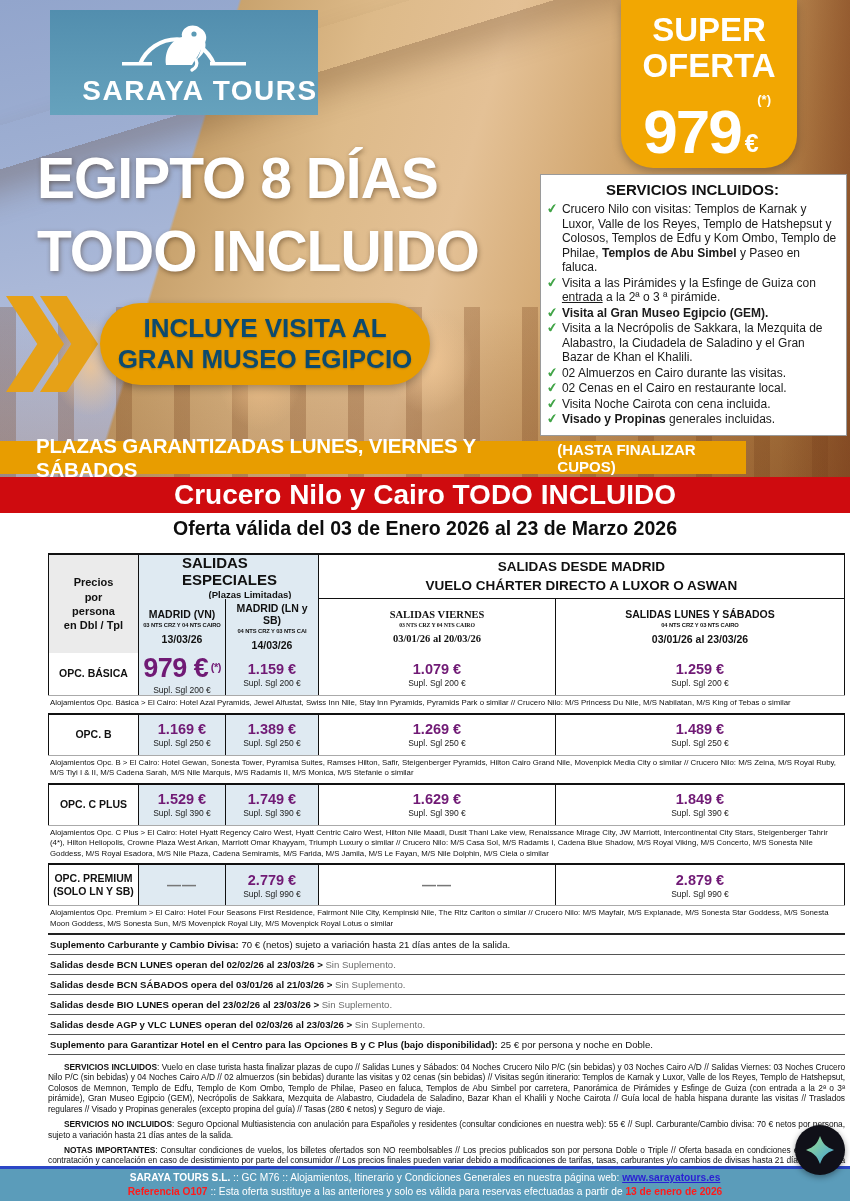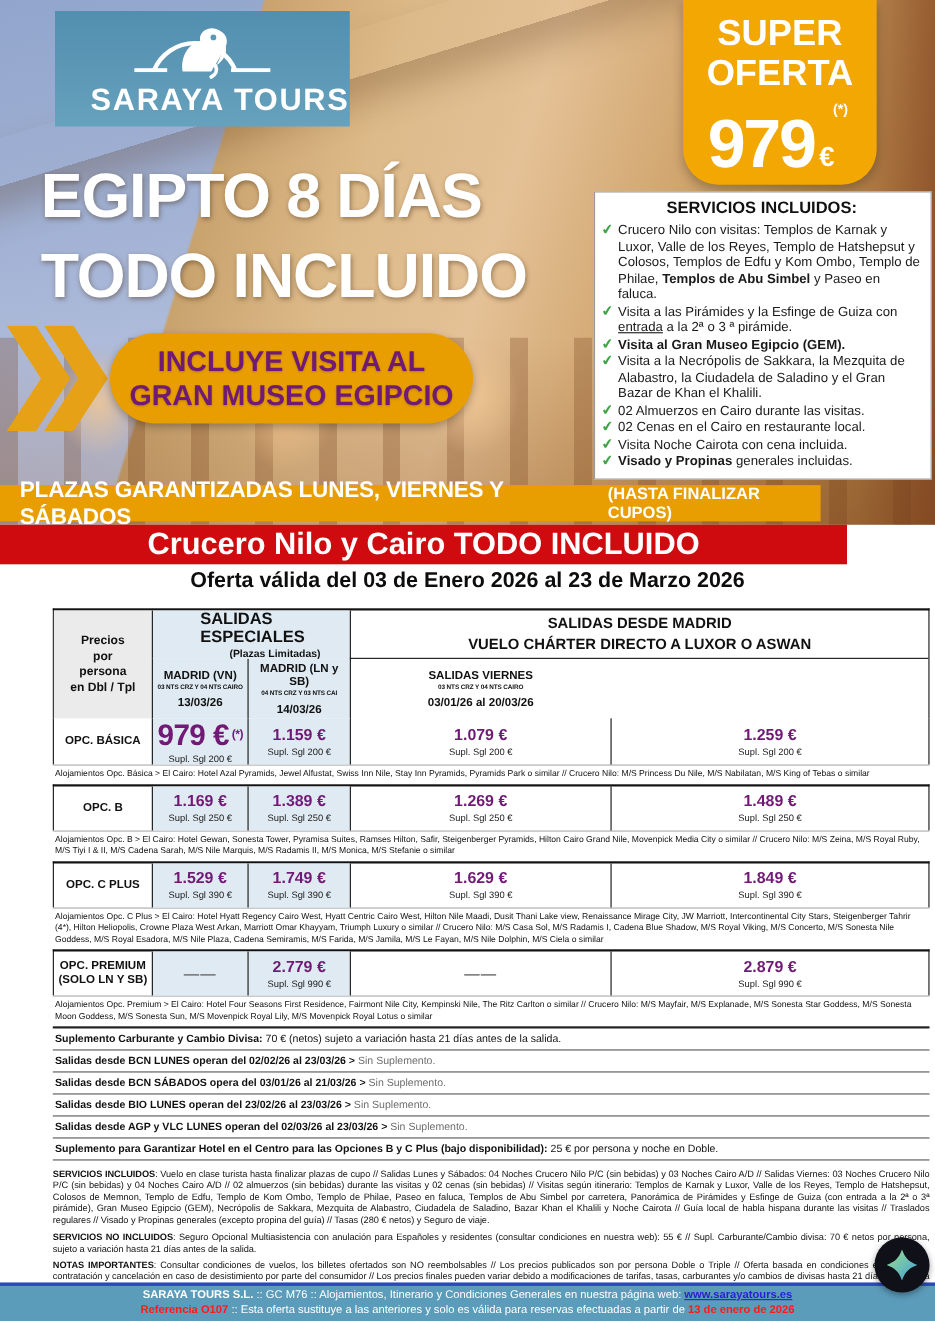--- a/index.html
+++ b/index.html
@@ -41,21 +41,21 @@
     text-shadow:1px 2px 5px rgba(60,35,10,.45);}
 
   
   .chevrons{position:absolute;left:6px;top:296px;width:100px;height:96px;}
   .chevrons .chv{position:absolute;top:0;width:58px;height:96px;background:#e6a117;
     clip-path:polygon(0 0,46% 0,100% 50%,46% 100%,0 100%,54% 50%);
     filter:drop-shadow(0 3px 4px rgba(0,0,0,.25));}
   .chevrons .chv.c2{left:34px;} .chevrons .chv.c1{left:0;}
   .pill{position:absolute;left:100px;top:303px;width:330px;height:82px;background:#e89d00;
     border-radius:41px;box-shadow:0 3px 8px rgba(0,0,0,.28);display:flex;flex-direction:column;
-    align-items:center;justify-content:center;color:#701a75;font-weight:bold;font-size:26px;
+    align-items:center;justify-content:center;color:#0c4a6e;font-weight:bold;font-size:26px;
     line-height:31px;text-shadow:0 1px 2px rgba(0,0,0,.2);}
 
   
   .badge{position:absolute;left:621px;top:0;width:176px;height:168px;background:#f2a702;
     border-radius:0 0 32px 32px;color:#fff;text-align:center;box-shadow:0 4px 10px rgba(0,0,0,.25);}
   .badge .l1{font-size:33px;font-weight:bold;line-height:36px;margin-top:12px;}
   .badge .l2{font-size:33px;font-weight:bold;line-height:36px;}
   .badge .ast{position:absolute;right:26px;top:92px;font-size:13px;font-weight:bold;}
   .badge .price-row{position:absolute;left:0;right:16px;top:104px;display:flex;align-items:flex-end;justify-content:center;}
   .badge .pr{font-size:62px;font-weight:bold;line-height:56px;letter-spacing:-2px;}
@@ -64,24 +64,24 @@
   
   .svcbox{position:absolute;left:540px;top:174px;width:307px;height:262px;background:#fff;
     border:1px solid #9a9a9a;box-sizing:border-box;padding:5px 8px 4px 6px;}
   .svcbox .ttl{text-align:center;font-weight:bold;font-size:15px;margin:1px 0 4px;}
   .svc-item{display:flex;align-items:flex-start;font-size:12px;line-height:1.21;margin-bottom:1px;color:#1a1a1a;}
   .svc-item .chk{color:#41a447;font-size:13px;line-height:1.1;margin:0 4px 0 0;transform:rotate(-8deg);flex:0 0 auto;}
   .svc-text .b{font-weight:bold;} .svc-text .u{text-decoration:underline;}
 
   
   .band-orange{position:absolute;left:0;top:441px;width:746px;height:33px;background:#e89d00;
-    display:flex;align-items:center;padding-left:18px;box-sizing:border-box;color:#fff;}
+    display:flex;align-items:center;padding-left:36px;box-sizing:border-box;color:#fff;}
   .band-orange .big{font-size:20.5px;font-weight:bold;letter-spacing:-0.2px;}
   .band-orange .small{font-size:15px;font-weight:bold;margin-left:8px;}
-  .band-red{position:absolute;left:0;top:477px;width:770px;height:36px;background:#cf0b0f;
+  .band-red{position:absolute;left:0;top:477px;width:850px;height:36px;background:#cf0b0f;
     display:flex;align-items:center;justify-content:center;color:#fff;font-size:28px;font-weight:bold;}
   .validity{position:absolute;left:0;top:517px;width:850px;text-align:center;
     font-size:19.5px;font-weight:bold;color:#0d0d0d;}
 
   
   .content{position:absolute;left:48px;top:553px;width:797px;}
   .thead{display:grid;grid-template-columns:89px 87px 93px 237px 1fr;grid-template-rows:44px 54px;
     grid-template-areas:"corner g1 g1 g2 g2" "corner h0 h1 h2 h3";
     border-top:2.5px solid #111;border-left:1.5px solid #111;border-right:1.5px solid #111;}
   .corner{grid-area:corner;background:#ebebeb;display:flex;align-items:center;justify-content:center;
@@ -92,21 +92,21 @@
   .grp2{grid-area:g2;border-left:1.5px solid #111;border-bottom:1.5px solid #111;display:flex;
     flex-direction:column;align-items:center;justify-content:center;}
   .grp2 div{font-size:13.5px;font-weight:bold;line-height:1.35;}
   .colh{display:flex;flex-direction:column;align-items:center;justify-content:center;text-align:center;
     padding:2px;box-sizing:border-box;}
   .colh .nm{font-size:10.5px;font-weight:bold;}
   .colh .sb{font-size:5.8px;font-weight:bold;letter-spacing:-0.1px;margin-top:2px;white-space:nowrap;}
   .colh .dt{font-size:10.5px;font-weight:bold;margin-top:5px;}
   .h0{grid-area:h0;background:#dfeaf2;border-left:1.5px solid #111;}
   .h1{grid-area:h1;background:#dfeaf2;border-left:1.5px solid #111;}
-  .h2{grid-area:h2;border-left:1.5px solid #111;}
+  .h2{grid-area:h2;border-left:1.5px solid #111;font-family:Liberation Serif, serif;}
   .h3{grid-area:h3;border-left:1.5px solid #111;}
 
   .trow{display:grid;grid-template-columns:89px 87px 93px 237px 1fr;min-height:40px;align-items:center;
     border-left:1.5px solid #111;border-right:1.5px solid #111;}
   .trow.sep{border-top:2.5px solid #111;}
   .cell{height:100%;display:flex;flex-direction:column;align-items:center;justify-content:center;box-sizing:border-box;}
   .cell.lab{font-size:10.5px;font-weight:bold;text-align:center;line-height:1.25;}
   .cell.pc{border-left:1.5px solid #111;}
   .pc.c0,.pc.c1{background:#dfeaf2;}
   .price{font-size:14.5px;font-weight:bold;color:#701a75;}
@@ -117,21 +117,21 @@
   .note{border-top:1px solid #aaa;padding:2px 2px 4px;font-size:7.8px;line-height:1.35;color:#111;}
 
   
   .supplements{border-top:2px solid #222;}
   .supline{border-bottom:1.6px solid #555;padding:3.5px 2px;font-size:9.6px;line-height:1.25;}
   .supline .b{font-weight:bold;} .supline .gray{color:#6e6e6e;}
 
   
   .paragraphs{margin-top:7px;}
   .fine{margin:0 0 5px;font-size:8.4px;line-height:1.24;text-align:justify;color:#111;letter-spacing:-0.05px;}
-  .fine .b{font-weight:bold;}
+  .fine .b{font-weight:bold;margin-left:16px;}
 
   
   .footer{position:absolute;left:0;bottom:0;width:850px;height:35px;background:#5b9cba;
     border-top:3px solid #2b47c6;display:flex;flex-direction:column;align-items:center;justify-content:center;
     color:#fff;font-size:10.2px;line-height:1.4;box-sizing:border-box;}
   .footer .b{font-weight:bold;}
   .footer .red{color:#ff1a1a;font-weight:bold;}
   .footer .link{color:#2a1fd4;font-weight:bold;text-decoration:underline;cursor:pointer;}
 
   
@@ -258,20 +258,25 @@
       <div class="colh h1">
         <div class="nm">MADRID (LN y SB)</div>
         <div class="sb">04 NTS CRZ Y 03 NTS CAI</div>
         <div class="dt">14/03/26</div>
       </div>
       <div class="colh h2">
         <div class="nm">SALIDAS VIERNES</div>
         <div class="sb">03 NTS CRZ Y 04 NTS CAIRO</div>
         <div class="dt">03/01/26 al 20/03/26</div>
       </div>
+      <div class="colh h3">
+        <div class="nm">SALIDAS LUNES Y SÁBADOS</div>
+        <div class="sb">04 NTS CRZ Y 03 NTS CAIRO</div>
+        <div class="dt">03/01/26 al 23/03/26</div>
+      </div>
     </div>
     <div>
         <div class="trow">
           <div class="cell lab">
             <div>OPC. BÁSICA</div>
           </div>
           <div class="cell pc c0">
             <div class="price bigprice"><span>979 €</span><sup class="star"> (*)</sup></div>
             <div class="supl">Supl. Sgl 200 €</div>
           </div>

